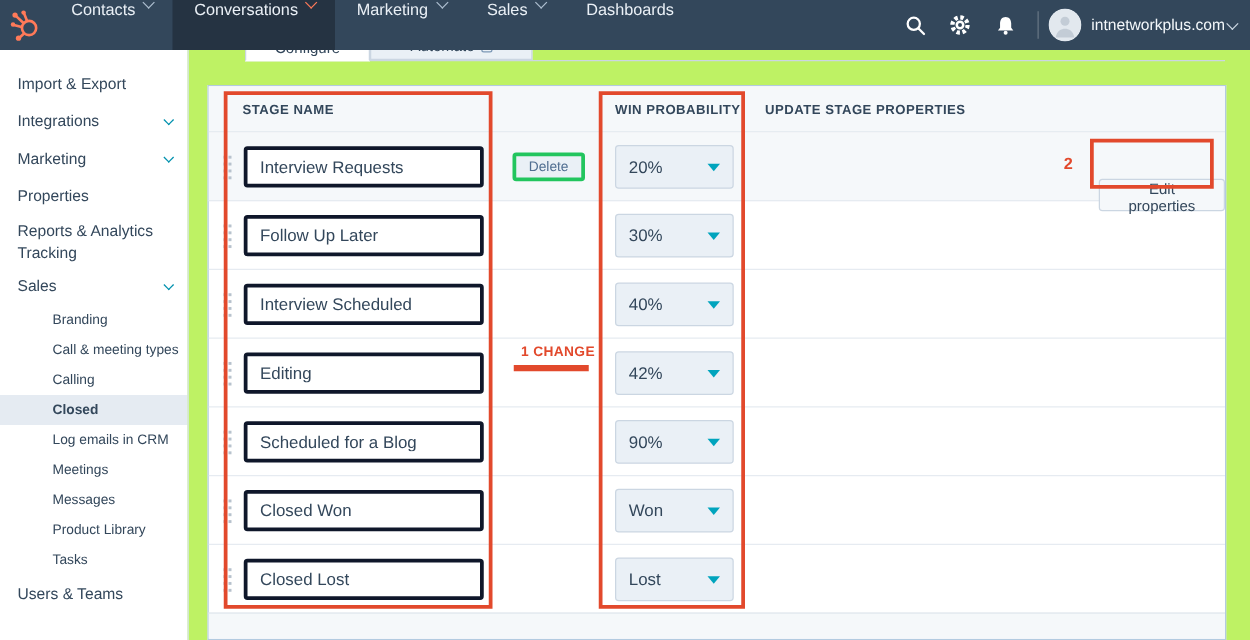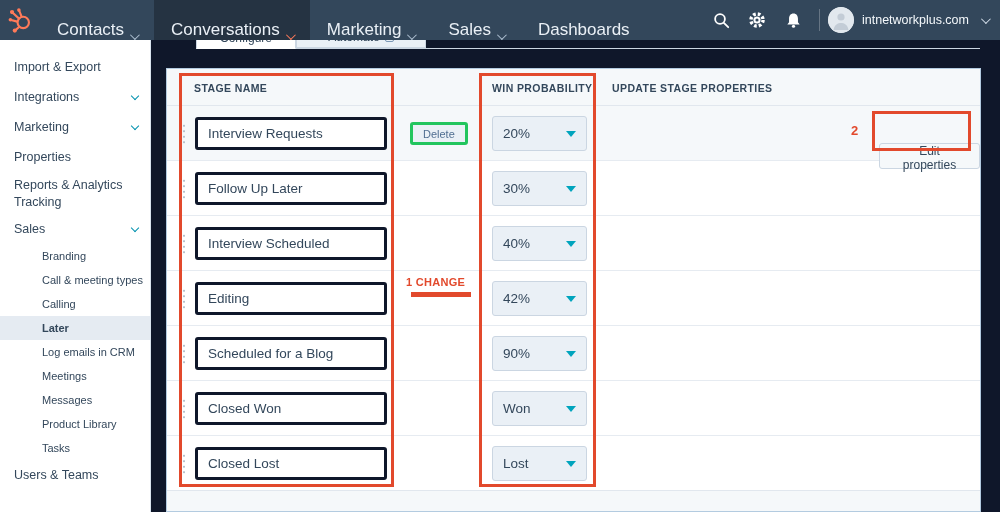--- a/index.html
+++ b/index.html
@@ -3,47 +3,47 @@
 <meta charset="utf-8">
 <style>
   * { margin:0; padding:0; box-sizing:border-box; }
   html,body { width:1000px; height:512px; overflow:hidden;
     font-family:"Liberation Sans", "DejaVu Sans", sans-serif; background:#fff; }
 
   
   .nav { position:absolute; left:0; top:0; width:1000px; height:40px;
     background:#33475b; display:flex; align-items:center; z-index:20; }
   .nav-logo { width:40px; height:40px; display:flex; align-items:center; justify-content:center; cursor:pointer; }
-  .nav-item { height:40px; display:flex; align-items:flex-end; gap:6px; padding:0 17px;
-    color:#eaf0f6; font-size:17px; cursor:pointer; white-space:nowrap; }
+  .nav-item { height:40px; display:flex; align-items:flex-start; gap:6px; padding:0 17px;
+    color:#eaf0f6; font-size:13px; cursor:pointer; white-space:nowrap; }
   .nav-item.active { background:#253342; }
   .chev { width:7px; height:7px; border-right:1.6px solid #aebfd0; border-bottom:1.6px solid #aebfd0;
     transform:rotate(45deg) translateY(-2px); display:inline-block; }
   .nav-item.active .chev { border-color:#ff7a59; }
   .nav-right { margin-left:auto; display:flex; align-items:center; height:40px; padding-right:12px; }
   .nav-icon { width:36px; height:40px; display:flex; align-items:center; justify-content:center; cursor:pointer; }
   .nav-divider { width:1px; height:22px; background:rgba(255,255,255,.25); margin:0 8px; }
   .avatar { width:26px; height:26px; border-radius:50%; background:#e2e8ee; overflow:hidden;
     display:flex; align-items:center; justify-content:center; margin-right:8px; cursor:pointer; }
-  .account { color:#f4f8fb; font-size:12.5px; display:flex; align-items:center; gap:12px; cursor:pointer;justify-content:center; }
+  .account { color:#f4f8fb; font-size:12.5px; display:flex; align-items:center; gap:1px; cursor:pointer;justify-content:center; }
   .account .chev { border-color:#cfdae5; }
 
   
   .sidebar { position:absolute; left:0; top:40px; width:150px; height:472px; background:#fff; padding-top:12px; }
   .side-item { height:30px; line-height:30px; padding:0 12px 0 14px; font-size:12.5px; color:#33475b;
     display:flex; justify-content:space-between; align-items:center; cursor:pointer; }
   .side-item.wrap { height:42px; line-height:1.35; padding-top:5px; display:block; }
   .schev { width:6px; height:6px; border-right:1.5px solid #0091ae; border-bottom:1.5px solid #0091ae;
     transform:rotate(45deg); display:inline-block; margin-top:-3px; }
   .side-sub { height:24px; line-height:24px; padding-left:42px; font-size:11px; color:#33475b; cursor:pointer; }
   .side-sub.selected { background:#e5ebf2; font-weight:bold; }
 
   
   .main { position:absolute; left:150px; top:40px; width:850px; height:472px;
-    background:#0f172a; border-left:1px solid #d9e4ef;padding-left:46px; }
+    background:#bef264; border-left:1px solid #d9e4ef;padding-left:46px; }
   .tabstrip-line { position:absolute; left:45px; right:20px; top:8px; height:1px; background:#cbd6e2; z-index:0; }
   .tab { position:absolute; top:-22px; height:30px; display:flex; align-items:flex-end; justify-content:center;
     padding-bottom:3px; font-size:12px; color:#33475b; border:1px solid #cbd6e2; z-index:1; cursor:pointer; }
   .tab.configure { left:45px; width:100px; height:31px; background:#fff; border-bottom:1px solid #fff; }
   .tab.automate { left:145px; width:130px; background:#eaf0f6; gap:5px; }
   .tab-lock { width:9px; height:8px; border:1px solid #7c98b6; border-radius:2px; display:inline-block; margin-bottom:2px; }
 
   
   .card { position:absolute; left:15px; top:28px; width:815px; height:444px;
     background:#fff; border:1px solid #b3cbe0; }
@@ -71,21 +71,21 @@
     font-family:"Liberation Sans", sans-serif;margin-top:22px; }
   .card-footer { position:absolute; left:0; right:0; bottom:0; height:21px; background:#f5f8fa;
     border-top:1px solid #e1e7ee; }
 
   
   .anno { position:absolute; z-index:15; pointer-events:none; }
   .anno-box { border:3px solid #e2492c; }
   .anno-box.stage-col { left:28px; top:33px; width:215px; height:414px; }
   .anno-box.prob-col { left:328px; top:33px; width:117px; height:414px; }
   .anno-box.edit-prop { left:721px; top:71px; width:99px; height:40px; }
-  .anno-change { left:255px; top:236px; width:70px; text-align:left; }
+  .anno-change { left:255px; top:236px; width:70px; text-align:right; }
   .anno-change .txt { color:#e2492c; font-size:11px; font-weight:bold; letter-spacing:.3px; }
   .anno-change .bar { margin:4px auto 0; width:60px; height:5px; background:#e2492c; }
   .anno-step2 { left:700px; top:83px; color:#e2492c; font-size:13px; font-weight:bold; }
 </style>
 </head>
 <body>
 
 <div class="nav">
   <div class="nav-logo">
     <svg width="26" height="26" viewBox="0 0 32 32">
@@ -176,21 +176,21 @@
   <div class="side-item wrap">
     <span>Reports &amp; Analytics Tracking</span>
   </div>
   <div class="side-item">
     <span>Sales</span>
     <span class="schev"></span>
   </div>
   <div class="side-sub">Branding</div>
   <div class="side-sub">Call &amp; meeting types</div>
   <div class="side-sub">Calling</div>
-  <div class="side-sub selected">Later</div>
+  <div class="side-sub selected">Closed</div>
   <div class="side-sub">Log emails in CRM</div>
   <div class="side-sub">Meetings</div>
   <div class="side-sub">Messages</div>
   <div class="side-sub">Product Library</div>
   <div class="side-sub">Tasks</div>
   <div class="side-item">
     <span>Users &amp; Teams</span>
   </div>
 </div>
 

